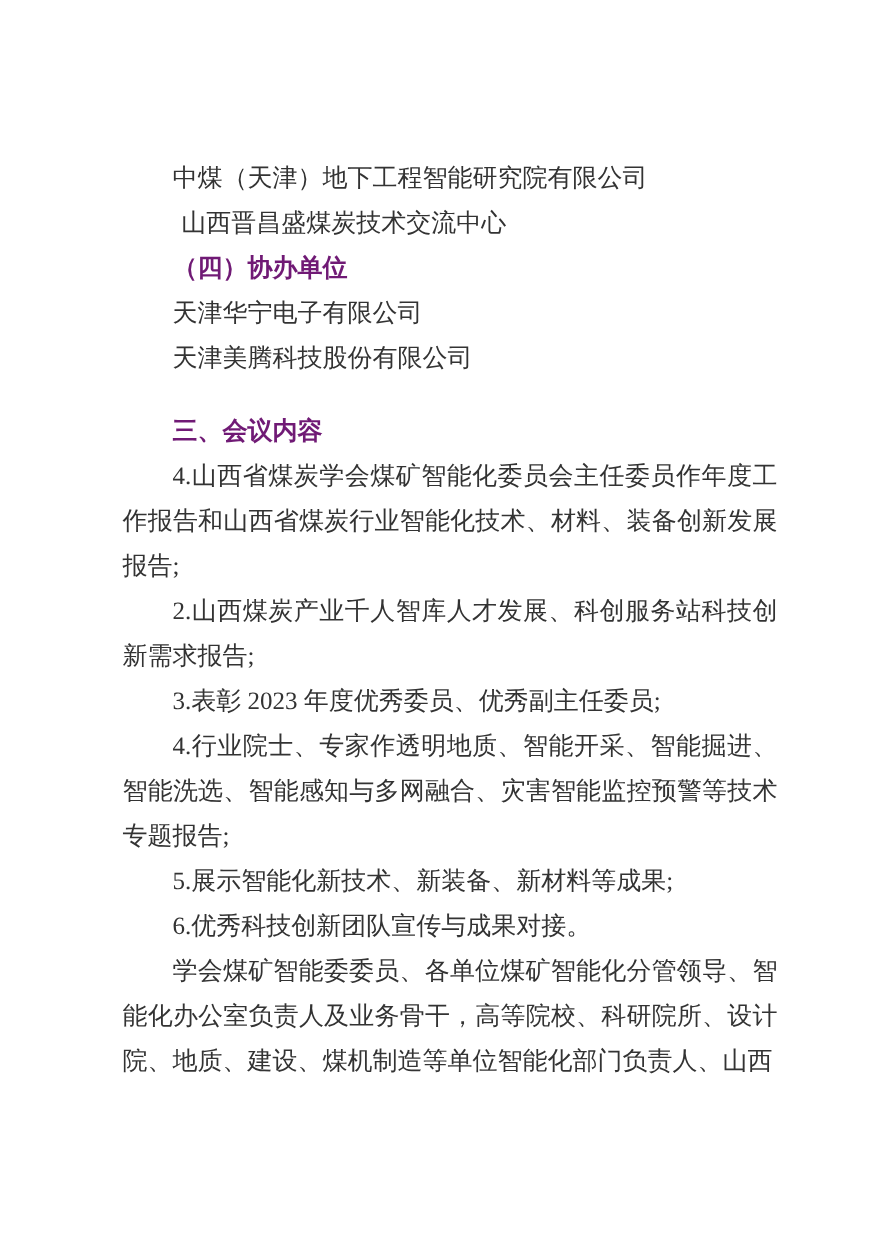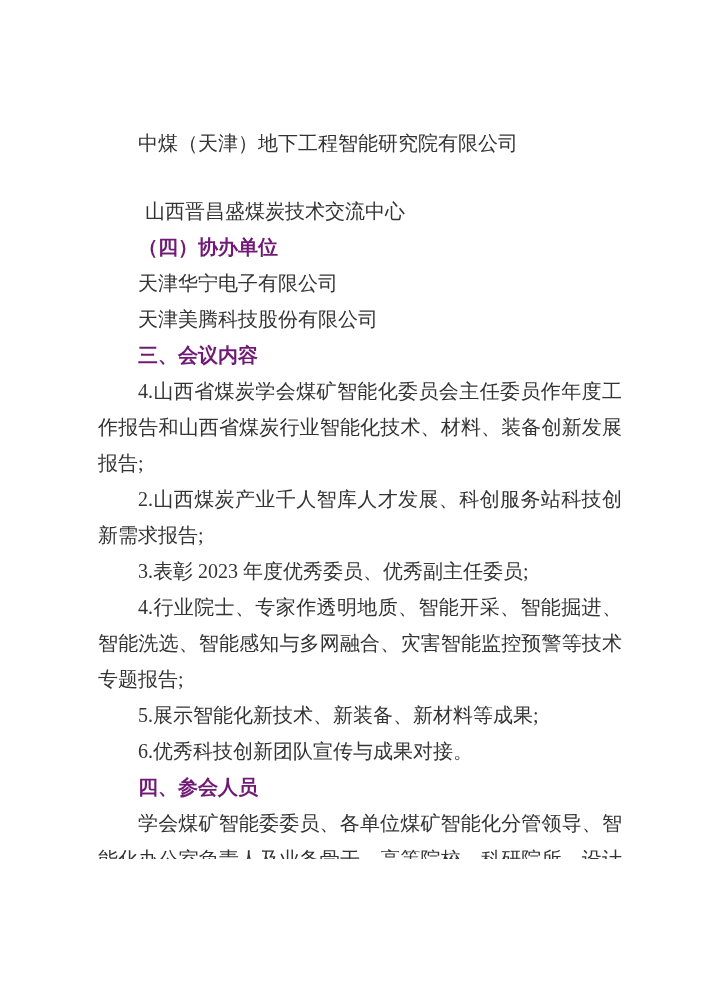--- a/index.html
+++ b/index.html
@@ -18,26 +18,26 @@
     top: 125px;
     width: 524px;
     font-size: 20px;
     line-height: 36px;
   }
   .block {
     text-indent: 2em;
     margin: 0;
   }
   .org { text-align: left; }
-  .org-indented { text-indent: 2.35em; margin-top: 32px; }
+  .org-indented { text-indent: 2.35em; }
   .heading {
     font-weight: bold;
     color: #701a75;
   }
-  .space-before { margin-top: 0; }
+  .space-before { margin-top: 22px; }
   .para {
     text-align: justify;
   }
   .footer {
     position: absolute;
     top: 926px;
     left: 0;
     width: 707px;
     text-align: center;
     font-size: 15px;
@@ -56,17 +56,16 @@
       <div class="block heading">（四）协办单位</div>
       <div class="block org">天津华宁电子有限公司</div>
       <div class="block org">天津美腾科技股份有限公司</div>
       <div class="block heading space-before">三、会议内容</div>
       <div class="block para">4.山西省煤炭学会煤矿智能化委员会主任委员作年度工作报告和山西省煤炭行业智能化技术、材料、装备创新发展报告;</div>
       <div class="block para">2.山西煤炭产业千人智库人才发展、科创服务站科技创新需求报告;</div>
       <div class="block para">3.表彰 2023 年度优秀委员、优秀副主任委员;</div>
       <div class="block para">4.行业院士、专家作透明地质、智能开采、智能掘进、智能洗选、智能感知与多网融合、灾害智能监控预警等技术专题报告;</div>
       <div class="block para">5.展示智能化新技术、新装备、新材料等成果;</div>
       <div class="block para">6.优秀科技创新团队宣传与成果对接。</div>
-      <div class="block heading">四、参会人员</div>
       <div class="block para">学会煤矿智能委委员、各单位煤矿智能化分管领导、智能化办公室负责人及业务骨干，高等院校、科研院所、设计院、地质、建设、煤机制造等单位智能化部门负责人、山西</div>
     </main>
   <div class="footer">- 3 -</div>
 </div>
 
 </body></html>

